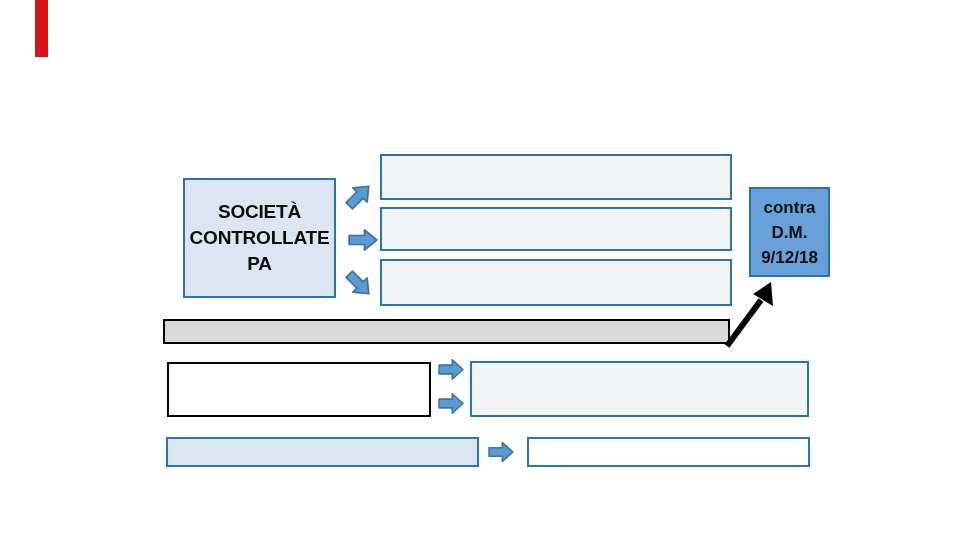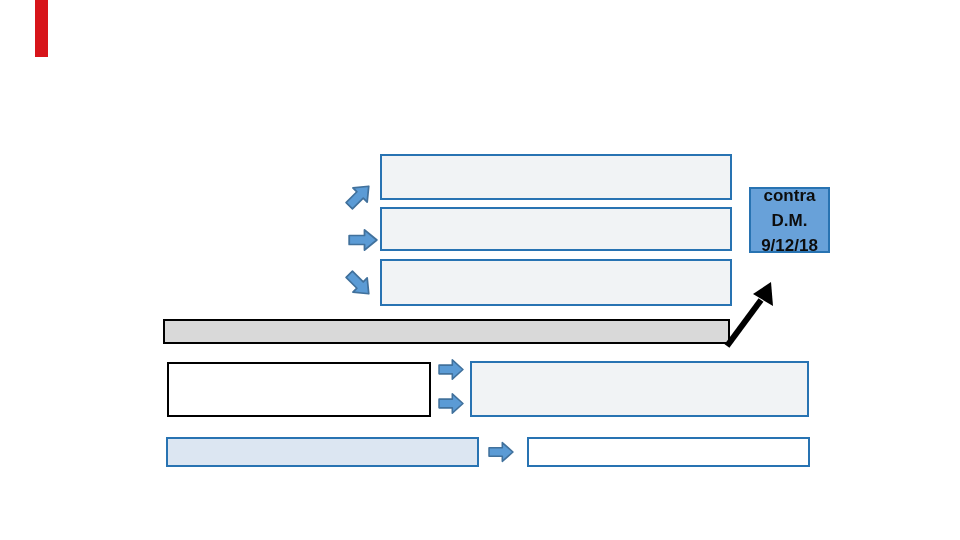--- a/index.html
+++ b/index.html
@@ -24,21 +24,21 @@
     text-align:center; letter-spacing:-0.2px;
   }
   .list-box{
     background:var(--light-gray-fill); border:2px solid var(--blue-border);
     left:380px; width:352px;
   }
   .list-box-1{top:154px; height:46px;}
   .list-box-2{top:207px; height:44px;}
   .list-box-3{top:259px; height:47px;}
   .contra-box{
-    left:749px; top:187px; width:81px; height:66px;
+    left:749px; top:187px; width:81px; height:90px;
     background:var(--contra-fill); border:2.5px solid var(--blue-border);
     display:flex; flex-direction:column; align-items:center; justify-content:center;
     font-weight:bold; font-size:17px; line-height:25px; color:var(--text);
     text-align:center;
   }
   .gray-bar{
     left:163px; top:319px; width:567px; height:25px;
     background:var(--gray-bar-fill); border:2px solid var(--black);
   }
   .white-box-black{
@@ -70,20 +70,25 @@
   .black-arrow-svg line{stroke:var(--black); stroke-width:6;}
   .black-arrow-svg polygon{fill:var(--black);}
 </style>
 </head>
 <body>
 
 <div class="slide">
 
   <div class="abs red-marker"></div>
 
+  <div class="abs societa-box">
+    <div>SOCIETÀ</div>
+    <div>CONTROLLATE</div>
+    <div>PA</div>
+  </div>
 
   <span class="abs arrow-wrap arrow-ne">
     <svg class="block-arrow" viewBox="0 0 100 100" preserveAspectRatio="none">
       <polygon points="4,34 55,34 55,14 96,50 55,86 55,66 4,66"></polygon>
     </svg>
   </span>
   <span class="abs arrow-wrap arrow-e1">
     <svg class="block-arrow" viewBox="0 0 100 100" preserveAspectRatio="none">
       <polygon points="4,34 55,34 55,14 96,50 55,86 55,66 4,66"></polygon>
     </svg>

